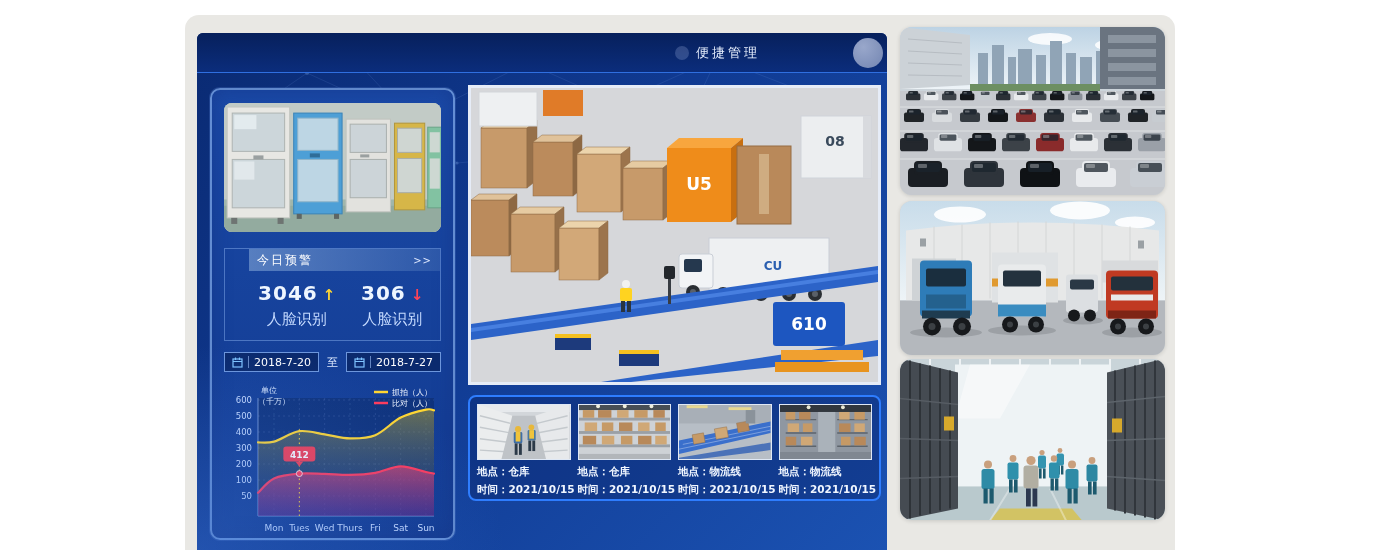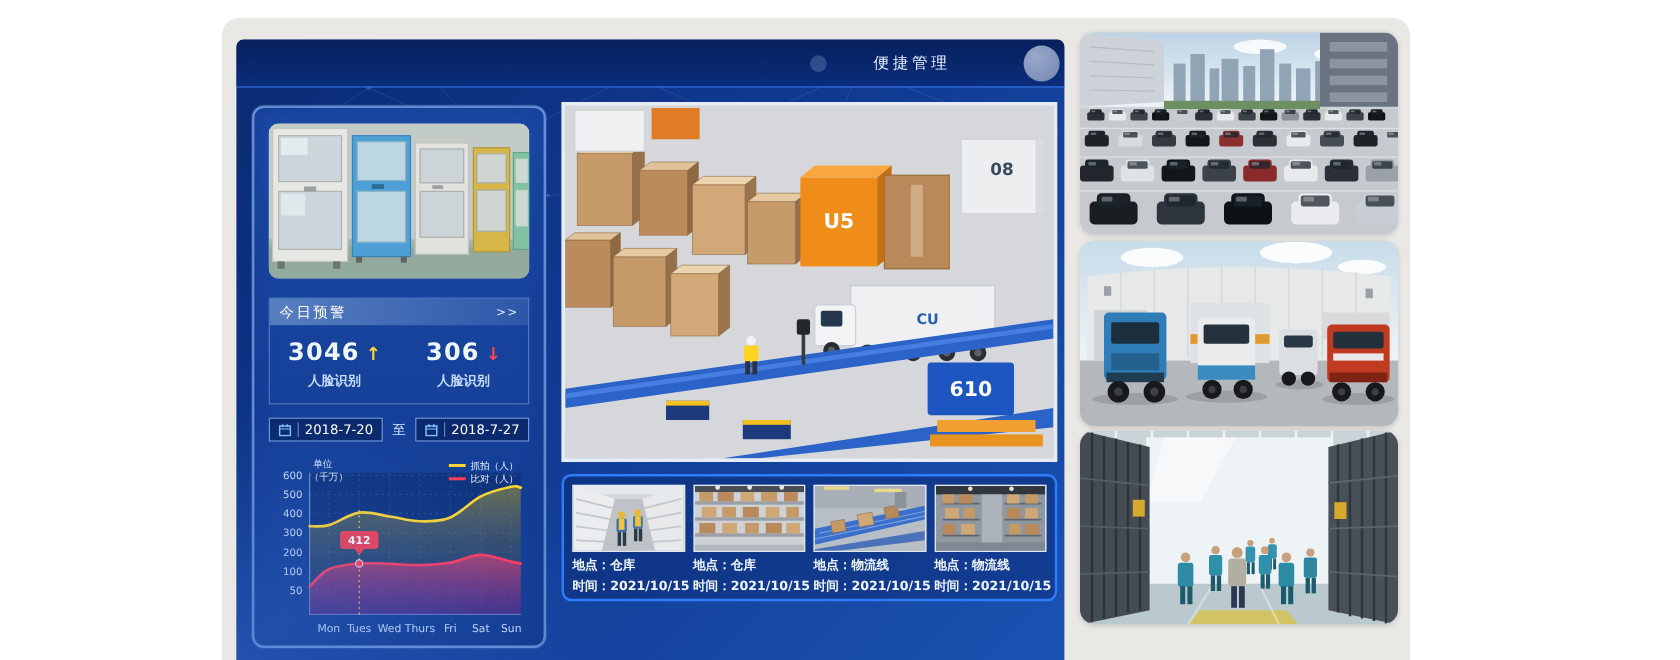--- a/index.html
+++ b/index.html
@@ -14,46 +14,46 @@
     background:linear-gradient(135deg,#0a2a72 0%, #103a92 45%, #1b52b2 100%); }
   .dashboard::after { content:""; position:absolute; left:0; bottom:0; width:45%; height:40%;
     background:radial-gradient(ellipse at bottom left, rgba(70,130,230,.35), transparent 70%); pointer-events:none; }
   .net { position:absolute; left:0; top:0; width:100%; height:150px; opacity:.55; }
 
   .dash-header { position:absolute; left:0; top:0; width:100%; height:40px;
     background:linear-gradient(180deg,#07205c 0%, #0b2d7c 100%);
     border-bottom:1px solid #2f6fe0; display:flex; align-items:center; }
   .title-wrap { position:absolute; left:478px; top:0; height:40px; display:flex; align-items:center; gap:7px; }
   .logo-dot { width:14px; height:14px; border-radius:50%; background:rgba(190,210,250,.22); }
-  .dash-title { font-size:13px; color:#e9f1ff; letter-spacing:3px;margin-left:32px; }
+  .dash-title { font-size:13px; color:#e9f1ff; letter-spacing:3px; }
   .avatar { position:absolute; left:856px; top:42px; width:30px; height:30px; border-radius:50%;
     background:radial-gradient(circle at 35% 30%, #a9b6d6, #7e8fb8); opacity:.9; }
   
   .avatar { left:656px; top:5px; position:absolute; }
 
   
   .left-panel { position:absolute; left:13px; top:55px; width:245px; height:452px;
     border-radius:10px; border:2px solid rgba(150,190,245,.6);
     background:linear-gradient(180deg,#1a49a6 0%, #123a90 100%);
     box-shadow:0 0 0 1px rgba(70,110,190,.35), inset 0 0 18px rgba(20,50,130,.5);
     padding:13px 12px 0 12px; }
   .cabinet-img { width:100%; height:129px; border-radius:8px; overflow:hidden; background:#aebcb8; }
   .cabinet-img svg, .scene { display:block; width:100%; height:100%; }
 
-  .alert-box { margin-top:16px; border:1px solid rgba(145,185,245,.45); }
+  .alert-box { margin-top:16px; border:1px solid rgba(145,185,245,.45);padding-left:24px; }
   .alert-bar { height:22px; display:flex; align-items:center; justify-content:space-between; padding:0 8px;
     background:linear-gradient(90deg, rgba(140,175,220,.55), rgba(95,135,195,.30)); }
   .alert-title { font-size:12px; color:#ffffff; letter-spacing:2px; }
   .alert-more { font-size:10px; color:#dfe9ff; letter-spacing:1px; cursor:pointer; }
   .stats { display:flex; padding:10px 0 11px 0; }
   .stat { flex:1; text-align:center; }
   .stat-val { font-size:20px; font-weight:bold; color:#eef6ff; letter-spacing:1px; }
   .arrow-up { color:#ffd632; font-size:15px; font-weight:bold; }
   .arrow-down { color:#ff4356; font-size:15px; font-weight:bold; }
-  .stat-label { margin-top:5px; font-size:11px; color:#c6dbff;font-weight:bold; }
+  .stat-label { margin-top:5px; font-size:15px; color:#c6dbff; }
 
   .date-row { margin-top:11px; display:flex; align-items:center; justify-content:space-between; }
   .date-chip { height:20px; display:flex; align-items:center; gap:5px; padding:0 7px;
     background:#0b2a6e; border:1px solid #6d96dc; cursor:pointer; }
   .chip-sep { width:1px; height:12px; background:rgba(160,195,250,.6); }
   .chip-text { font-size:11px; color:#ffffff; }
   .to-label { font-size:11px; color:#dfeaff; }
 
   #trend-chart { margin-top:12px; }
 

